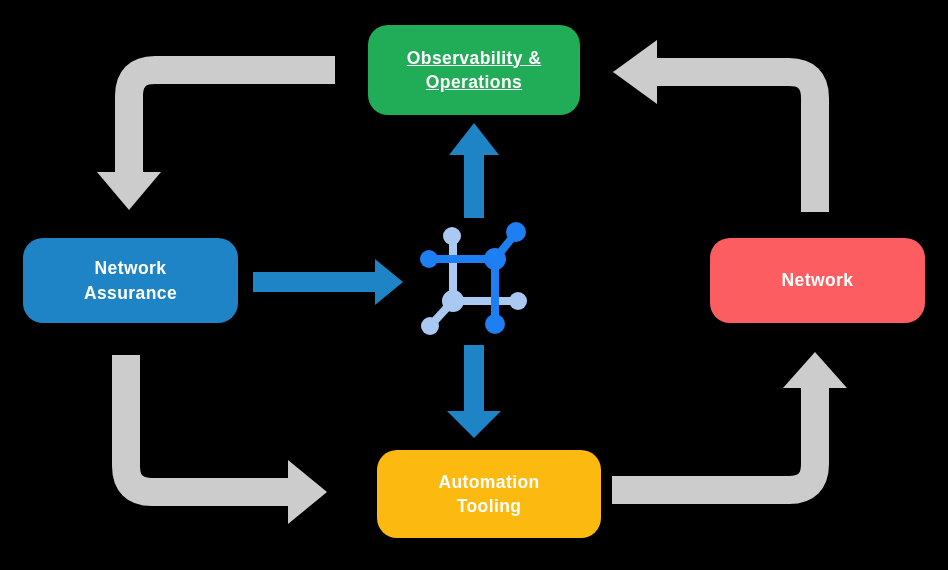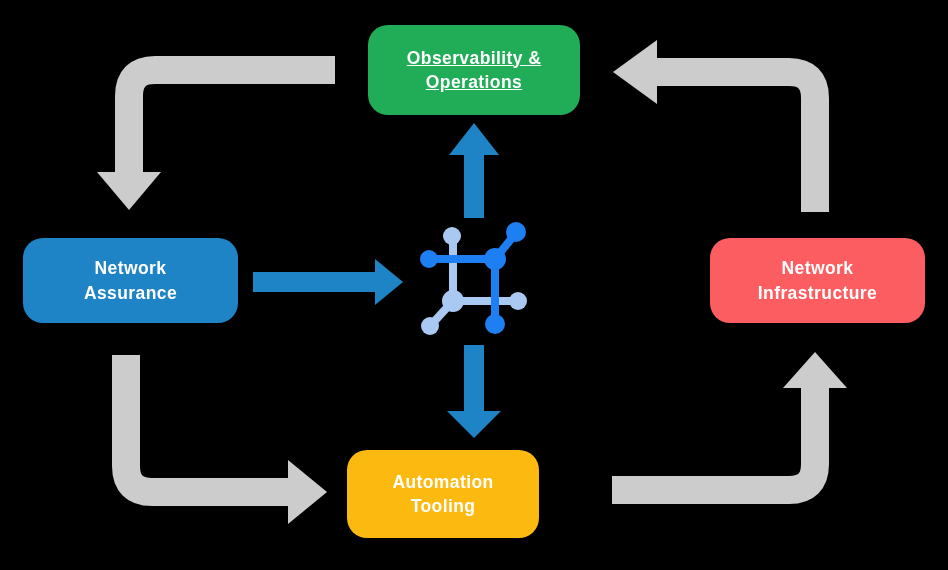--- a/index.html
+++ b/index.html
@@ -28,21 +28,21 @@
     font-size: 17.5px;
     font-weight: 600;
     letter-spacing: 0.4px;
     text-align: center;
     line-height: 1.4;
   }
   .node span { display: block; }
   #node-observability   { left: 368px; top: 25px;  width: 212px; height: 90px; }
   #node-operations      { left: 23px;  top: 238px; width: 215px; height: 85px; }
   #node-infrastructure  { left: 710px; top: 238px; width: 215px; height: 85px; }
-  #node-automation      { left: 347px; top: 450px; width: 192px; height: 88px; }
+  #node-automation      { left: 377px; top: 450px; width: 224px; height: 88px; }
   .center-icon {
     position: absolute; left: 418px; top: 221px;
     width: 110px; height: 114px;
   }
 </style>
 </head>
 <body>
 
 <div class="canvas" style="background-color: rgb(0, 0, 0);">
 
@@ -86,21 +86,20 @@
     <span>Operations</span>
   </div>
 
   <div class="node" id="node-operations" style="background-color: rgb(31, 132, 197); color: rgb(255, 255, 255);">
     <span>Network</span>
     <span>Assurance</span>
   </div>
 
   <div class="node" id="node-infrastructure" style="background-color: rgb(251, 93, 96); color: rgb(255, 255, 255);">
     <span>Network</span>
-    <span>Infrastructure</span>
   </div>
 
   <div class="node" id="node-automation" style="background-color: rgb(252, 185, 15); color: rgb(255, 255, 255);">
     <span>Automation</span>
     <span>Tooling</span>
   </div>
 
   <svg class="center-icon" viewBox="0 0 110 114">
     <g stroke-width="8" style="stroke: rgb(169, 201, 243); fill: rgb(169, 201, 243);">
       <path d="M 35 22 V 80 H 99" fill="none"></path>

